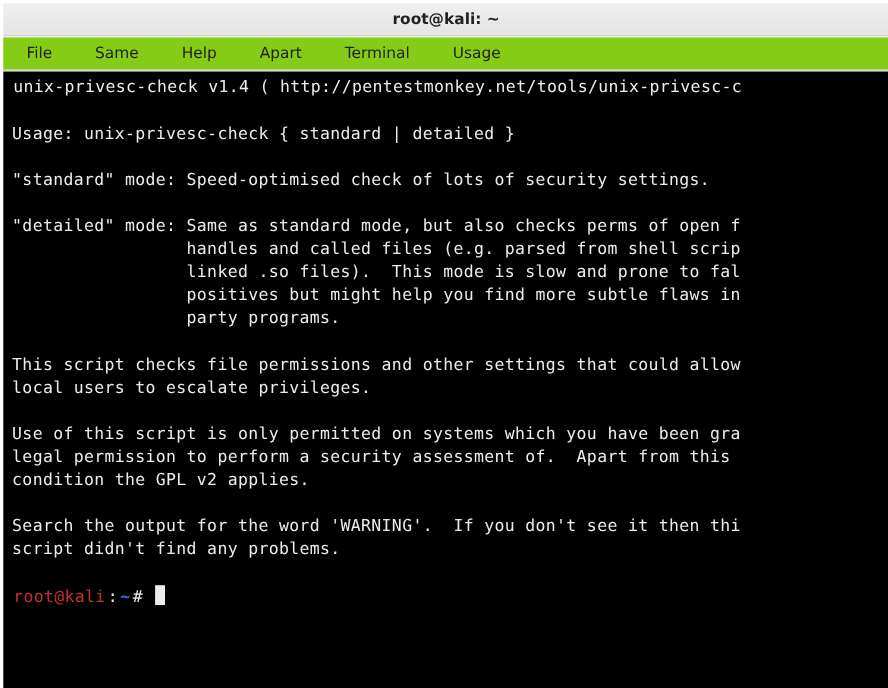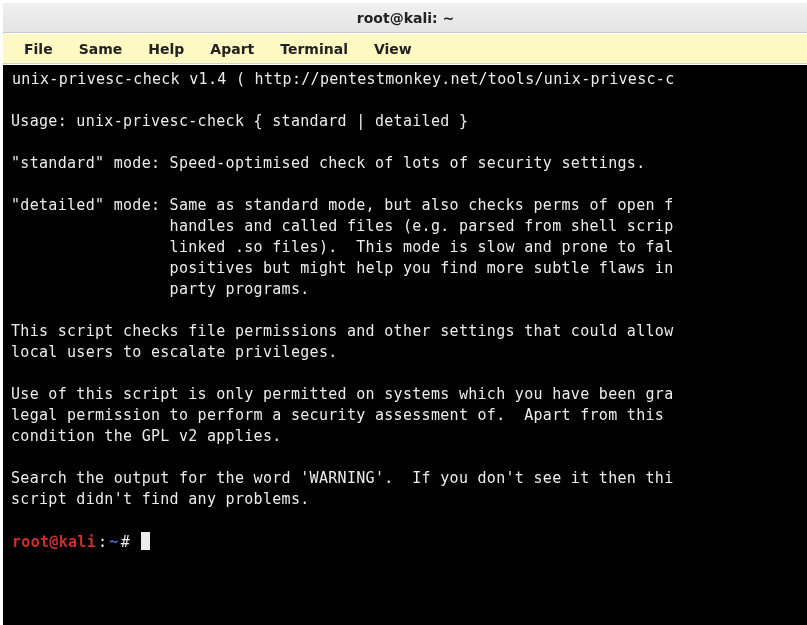--- a/index.html
+++ b/index.html
@@ -16,48 +16,47 @@
     border-bottom: 1px solid #c8c8c8;
     display: flex;
     align-items: center;
     justify-content: center;
     font-weight: bold;
     font-size: 14px;
     color: #222;
   }
   .menubar {
     height: 30px;
-    background: #fef9c3;
+    background: #84cc16;
     border-bottom: 1px solid #d0d0d0;
     display: flex;
     align-items: center;
     padding: 0 8px;
-    gap: 0;
+    gap: 13px;
     font-size: 14px;
     color: #222;
-    font-weight: bold;
   }
   .menu-item {
     padding: 4px 12px;
     cursor: default;
   }
   .terminal {
     background: #000;
     width: 807px;
     height: 565px;
     font-family: "DejaVu Sans Mono", "Liberation Mono", monospace;
     font-size: 15px;
     line-height: 21px;
     color: #ececec;
     white-space: pre;
     padding: 4px 8px;
     overflow: hidden;
     letter-spacing: 0.3px;
   }
-  .prompt-user { color: #c83030; font-weight: bold; }
+  .prompt-user { color: #c83030; font-weight: normal; }
   .prompt-path { color: #4a6ad0; font-weight: bold; }
   .cursor {
     display: inline-block;
     width: 9px;
     height: 18px;
     background: #ececec;
     vertical-align: text-bottom;
     margin-bottom: 1px;
   }
 </style>
@@ -67,21 +66,21 @@
 <div class="titlebar">
   <span>root@kali: ~</span>
 </div>
 
 <div class="menubar">
   <div class="menu-item">File</div>
   <div class="menu-item">Same</div>
   <div class="menu-item">Help</div>
   <div class="menu-item">Apart</div>
   <div class="menu-item">Terminal</div>
-  <div class="menu-item">View</div>
+  <div class="menu-item">Usage</div>
 </div>
 
 <div class="terminal"><span id="term-out">unix-privesc-check v1.4 ( http://pentestmonkey.net/tools/unix-privesc-c
 
 Usage: unix-privesc-check { standard | detailed }
 
 "standard" mode: Speed-optimised check of lots of security settings.
 
 "detailed" mode: Same as standard mode, but also checks perms of open f
                  handles and called files (e.g. parsed from shell scrip

